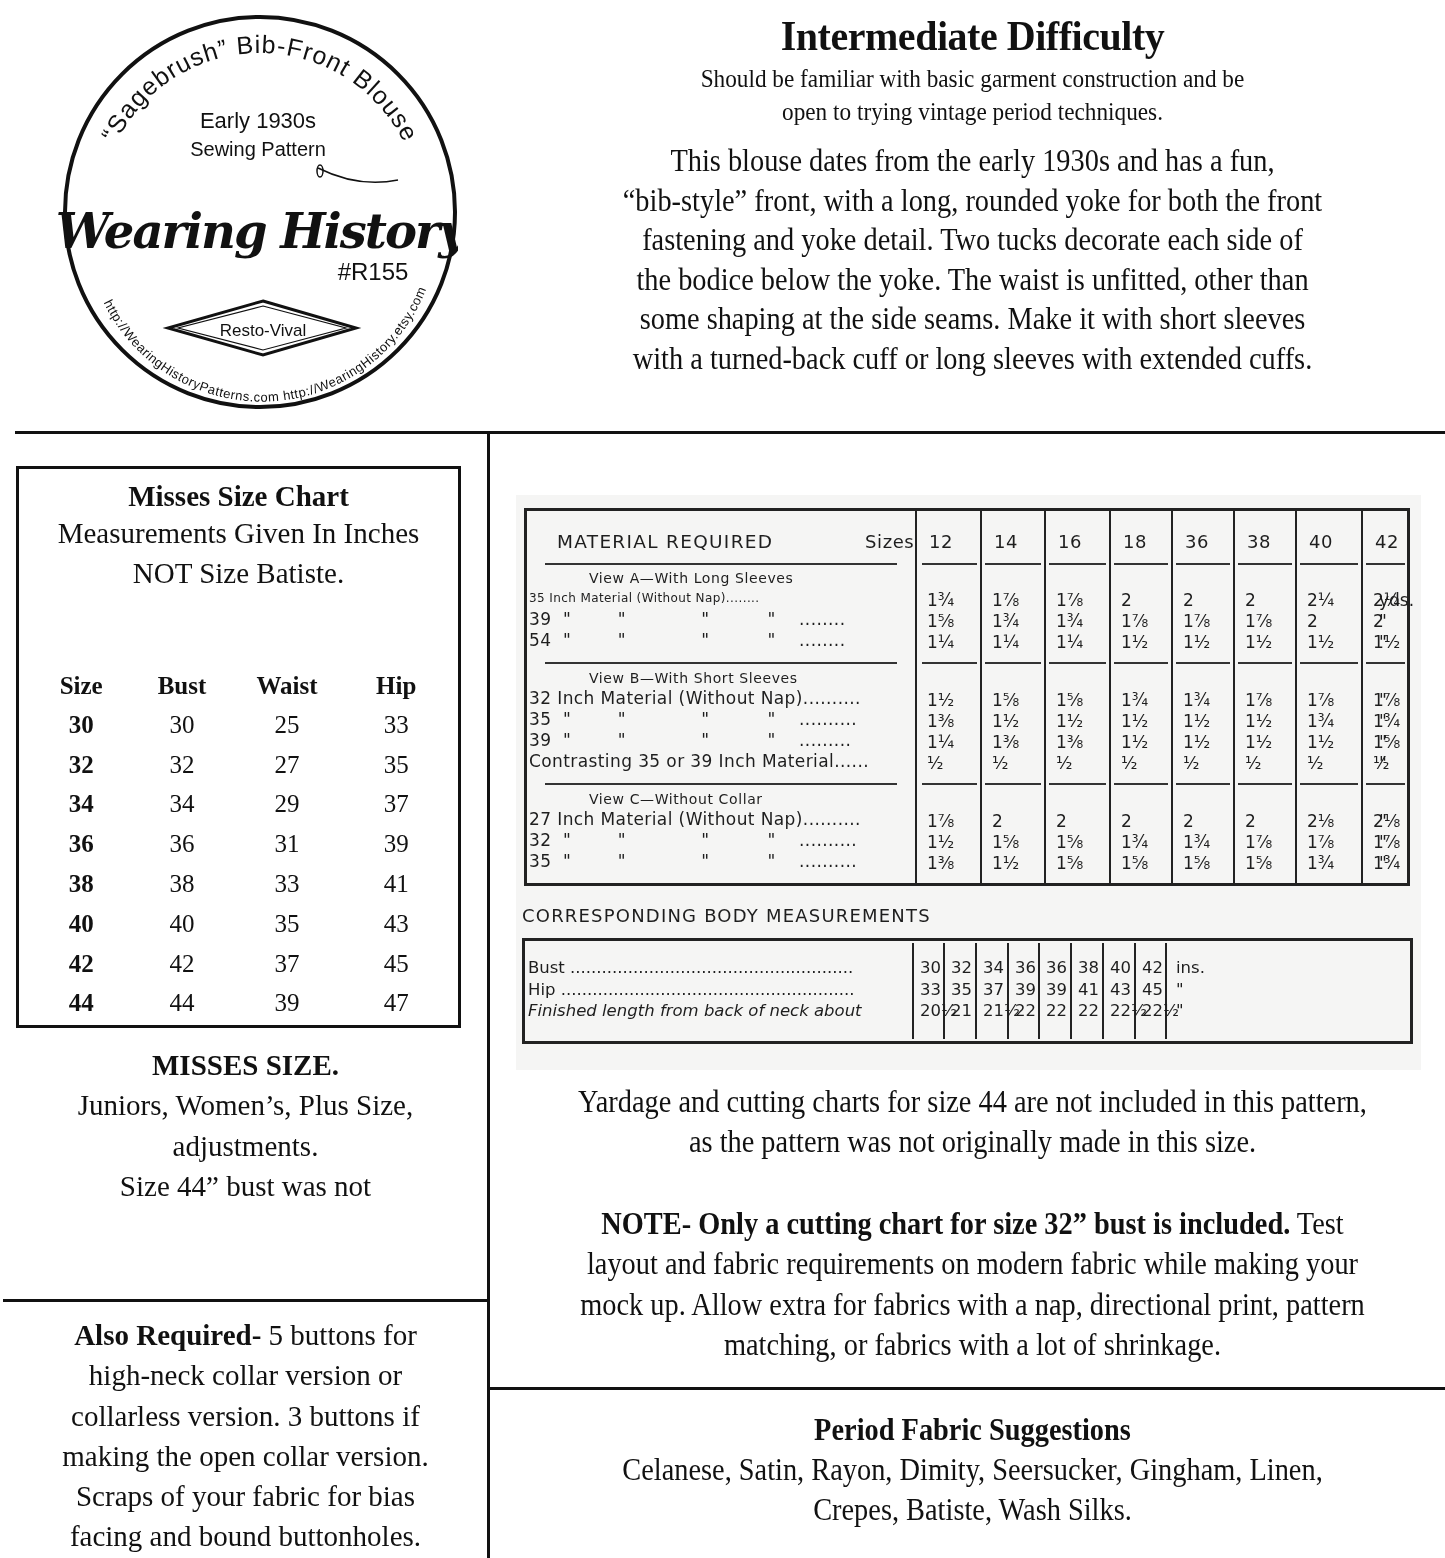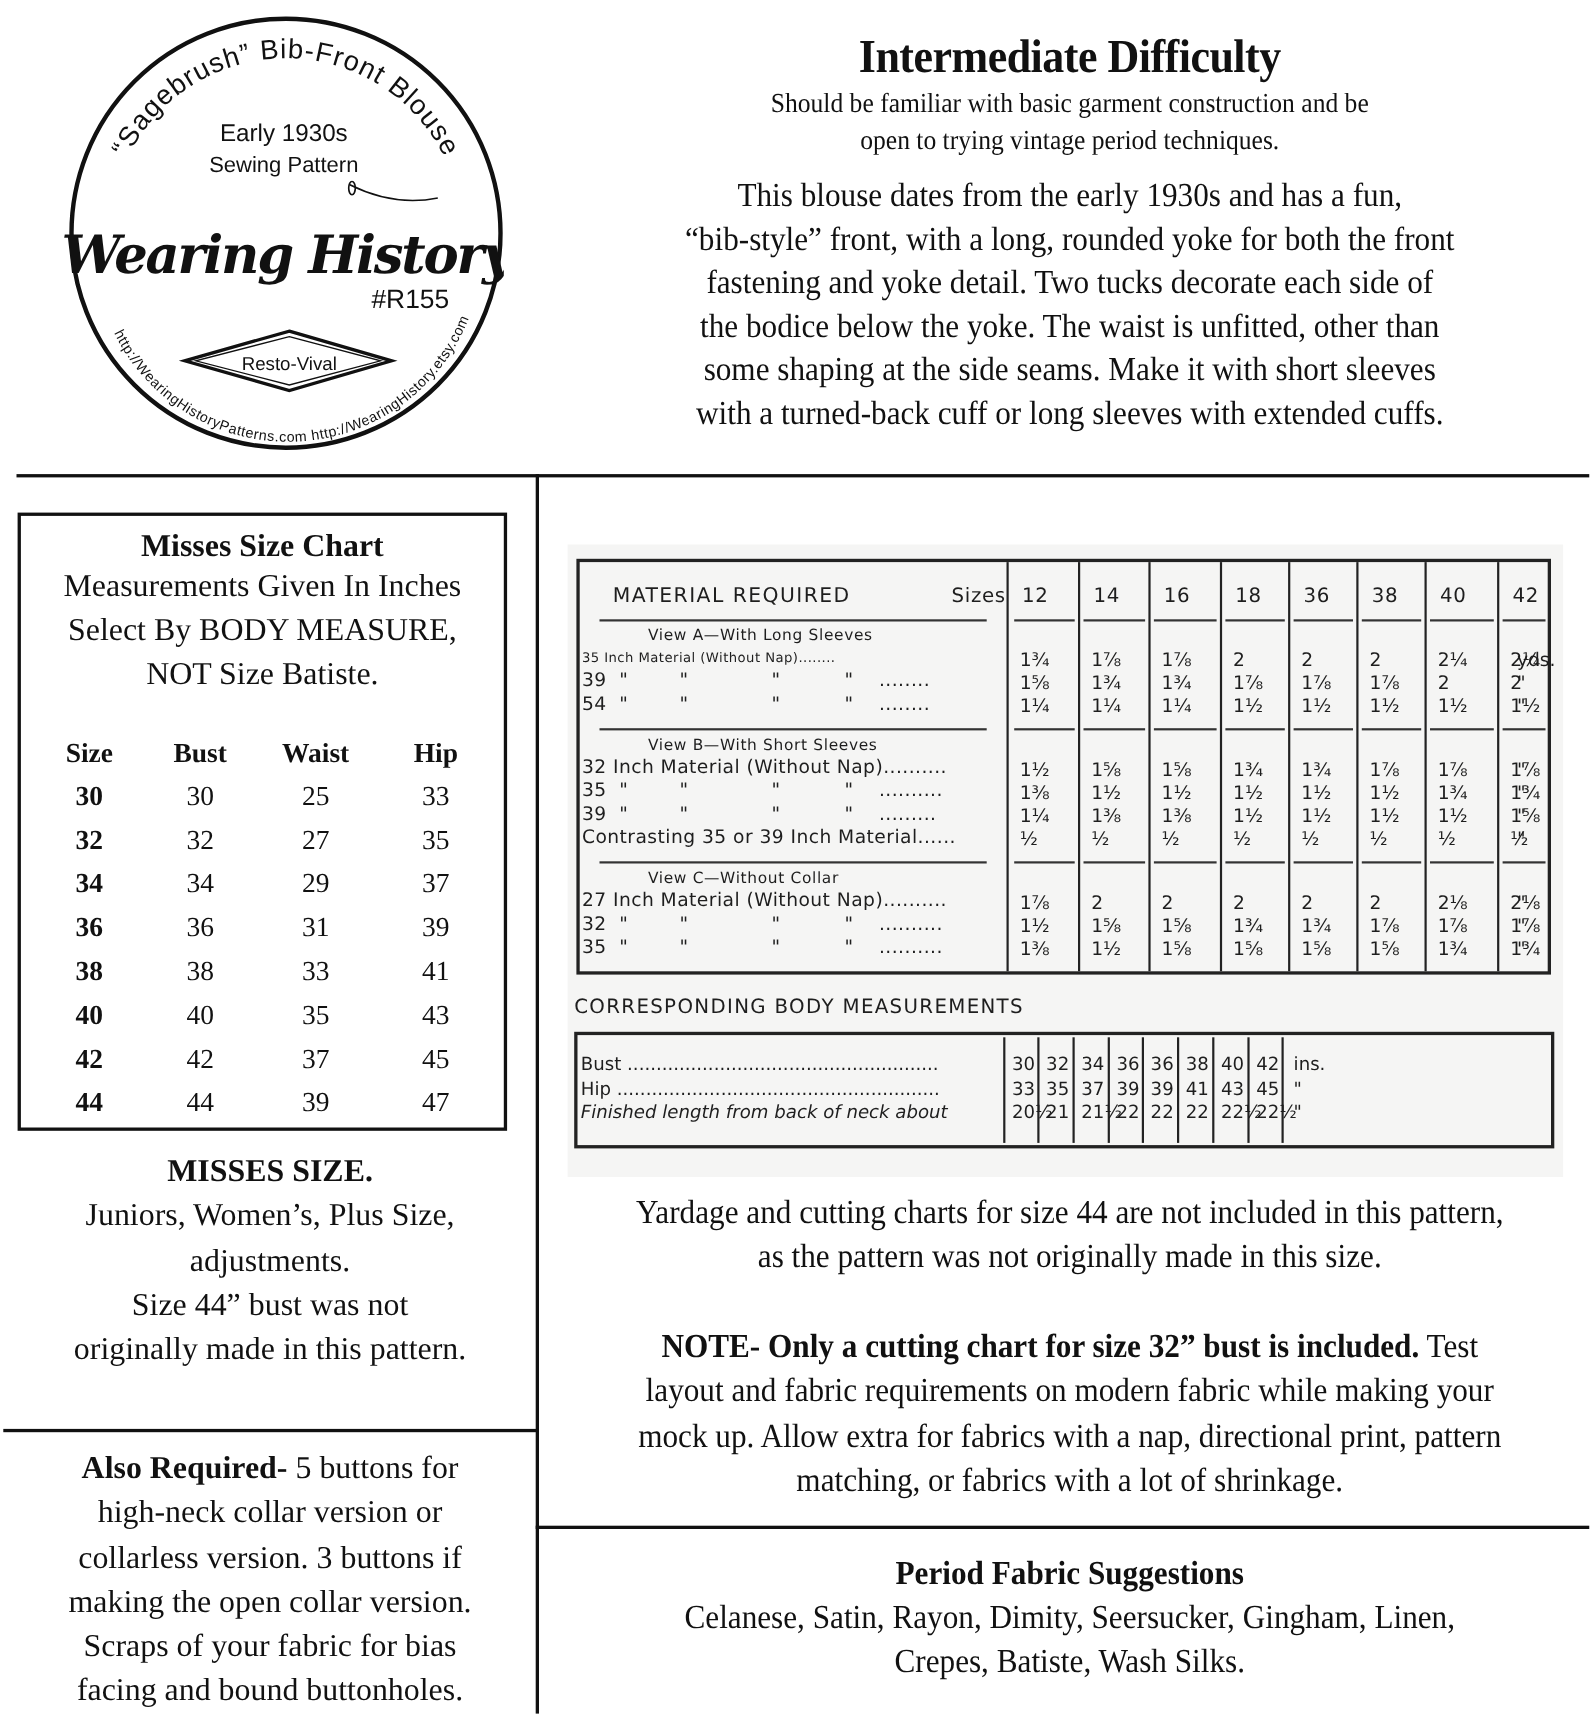--- a/index.html
+++ b/index.html
@@ -5,21 +5,21 @@
   html, body { margin:0; padding:0; background:#ffffff; }
   body { width:1445px; height:1558px; position:relative; overflow:hidden; color:#111; font-family:"Liberation Serif", "DejaVu Serif", serif; }
   .abs { position:absolute; }
   .hline { position:absolute; background:#111; height:3px; }
   .vline { position:absolute; background:#111; width:3px; }
 
   
   #logo { left:58px; top:8px; width:400px; height:405px; }
 
   
-  #top-right { left:500px; top:26px; width:945px; text-align:center; }
+  #top-right { left:500px; top:10px; width:945px; text-align:center; }
   #difficulty-title { font-weight:bold; font-size:43px; line-height:52px; letter-spacing:-0.5px; transform:scaleX(0.93); }
   #difficulty-desc { font-size:25px; line-height:33px; margin-top:0px; transform:scaleX(0.93); }
   #description { font-size:30.5px; line-height:39.6px; margin-top:14px; transform:scaleX(0.93); }
 
   
   #size-box { left:16px; top:466px; width:445px; height:562px; border:3px solid #111; box-sizing:border-box; text-align:center; }
   #size-title { font-weight:bold; font-size:29px; line-height:34px; margin-top:10px; }
   .size-sub { font-size:29px; line-height:40px; }
   #size-table { position:absolute; left:16px; top:198px; width:420px; border-collapse:collapse; font-size:25px; }
   #size-table th { font-weight:bold; text-align:center; height:38px; padding:0; }
@@ -96,21 +96,20 @@
 </div>
 
 <div class="hline" style="left:15px; top:431px; width:1430px;"></div>
 <div class="vline" style="left:487px; top:431px; height:1127px;"></div>
 <div class="hline" style="left:3px; top:1299px; width:486px;"></div>
 <div class="hline" style="left:487px; top:1387px; width:958px;"></div>
 
 <div id="size-box" class="abs">
   <div id="size-title">Misses Size Chart</div>
   <div class="size-sub">Measurements Given In Inches</div>
-  <div class="size-sub">Select By BODY MEASURE,</div>
   <div class="size-sub">NOT Size Batiste.</div>
   <table id="size-table">
     <thead>
       <tr>
         <th style="width:22%">Size</th>
         <th style="width:26%">Bust</th>
         <th style="width:24%">Waist</th>
         <th style="width:28%">Hip</th>
       </tr>
     </thead>
@@ -165,21 +164,20 @@
         </tr>
       </tbody>
   </table>
 </div>
 
 <div id="misses-note" class="abs">
   <div class="b">MISSES SIZE.</div>
   <div>Juniors, Women’s, Plus Size,</div>
   <div>adjustments.</div>
   <div>Size 44” bust was not</div>
-  <div>originally made in this pattern.</div>
 </div>
 
 <div id="also-req" class="abs">
   <div><span class="b">Also Required-</span><span> 5 buttons for</span></div>
   <div>high-neck collar version or</div>
   <div>collarless version.  3 buttons if</div>
   <div>making the open collar version.</div>
   <div>Scraps of your fabric for bias</div>
   <div>facing and bound buttonholes.</div>
 </div>

